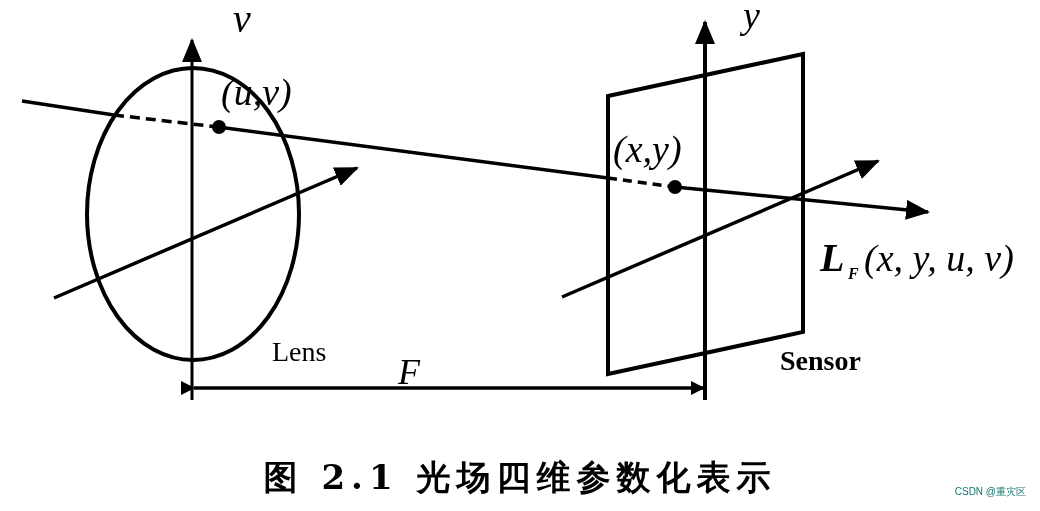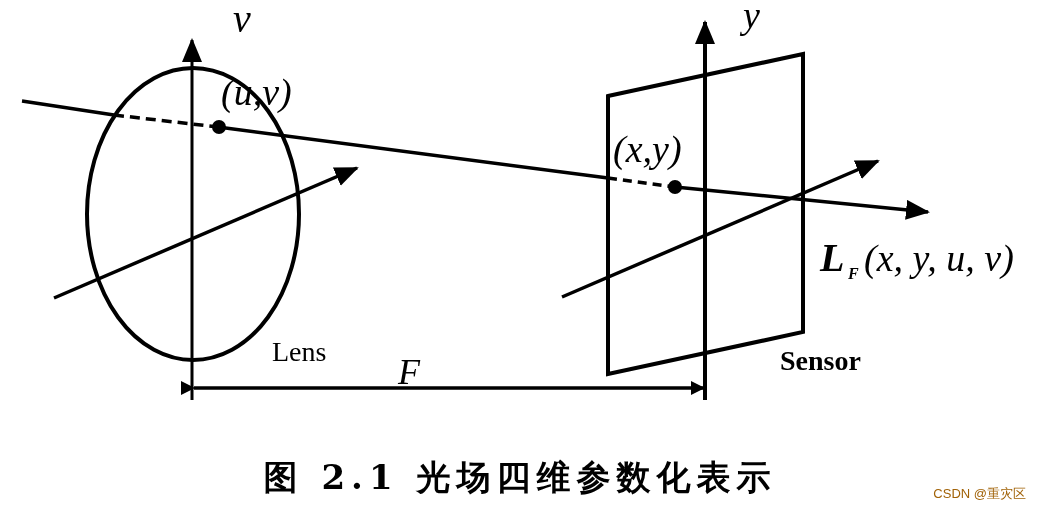--- a/index.html
+++ b/index.html
@@ -40,22 +40,22 @@
       font-size: 34px;
       letter-spacing: 6px;
       color: #000;
       font-weight: bold;
     }
     .watermark {
       position: absolute;
       right: 14px;
       top: 485px;
       font-family: "Liberation Sans", "DejaVu Sans", sans-serif;
-      font-size: 13px;
-      color: #a16207;
+      font-size: 10px;
+      color: #0f766e;
       margin-left: 9px;
     }
   </style>
 </head>
 <body>
 
 <svg id="diagram" viewBox="0 0 1040 511" xmlns="http://www.w3.org/2000/svg">
   <defs>
     <marker id="arrow" markerWidth="10" markerHeight="10" refX="8" refY="5" orient="auto" markerUnits="userSpaceOnUse">
       <path d="M0,0 L10,5 L0,10 z" fill="#000"></path>

